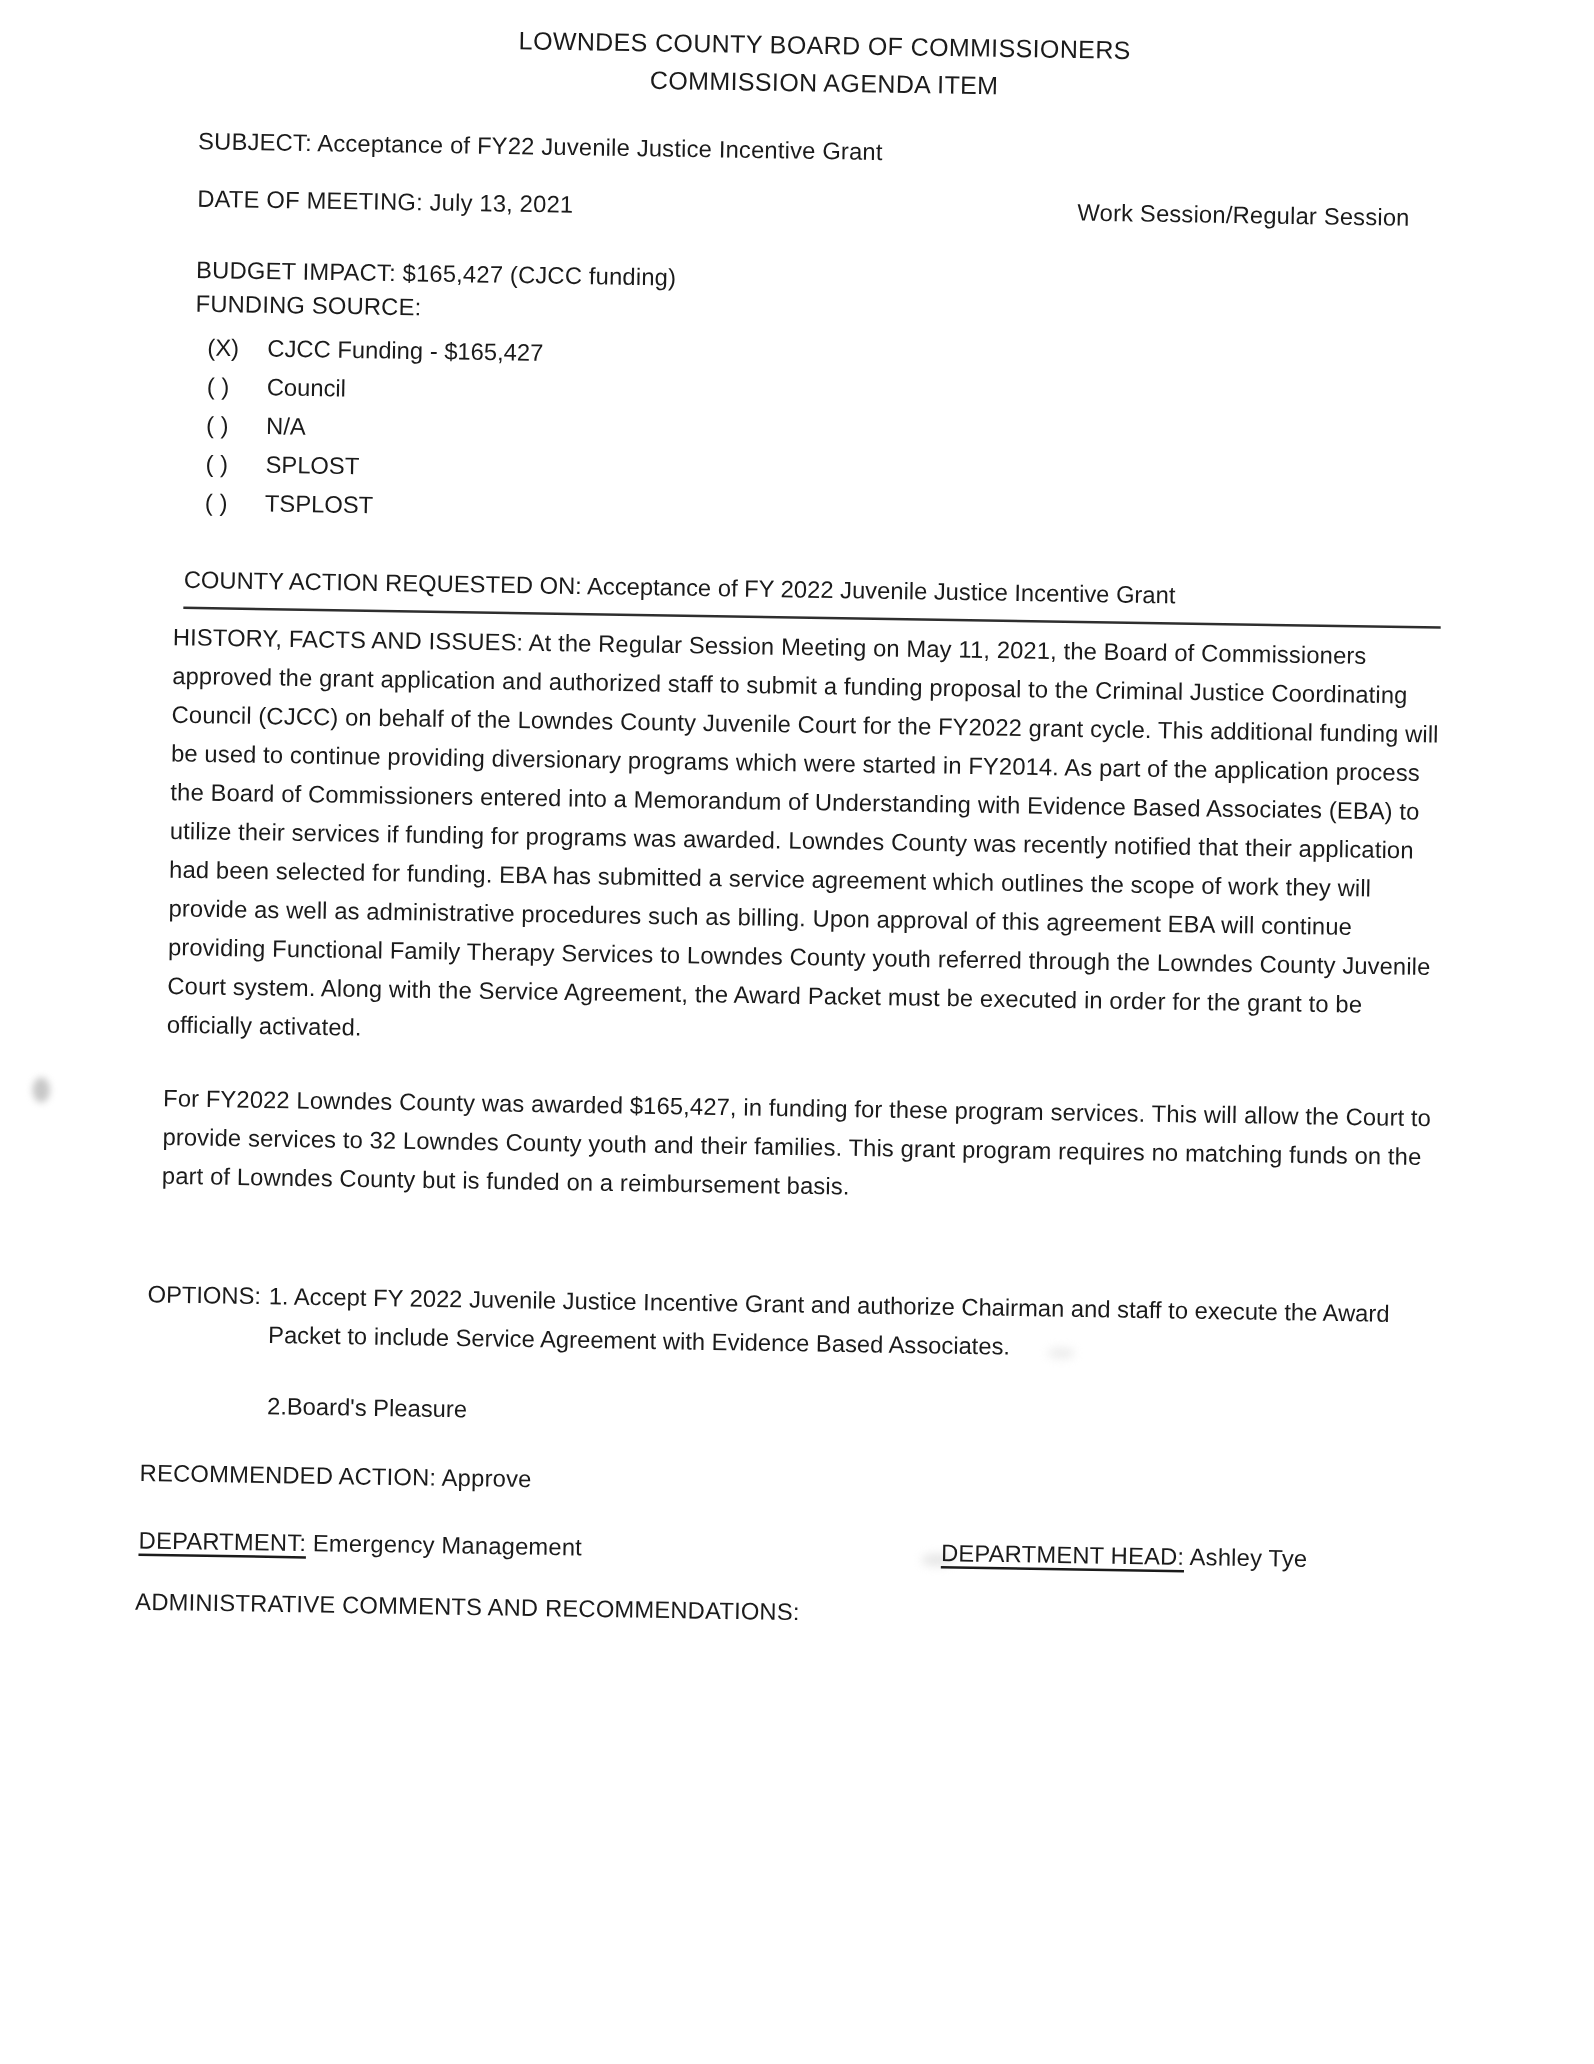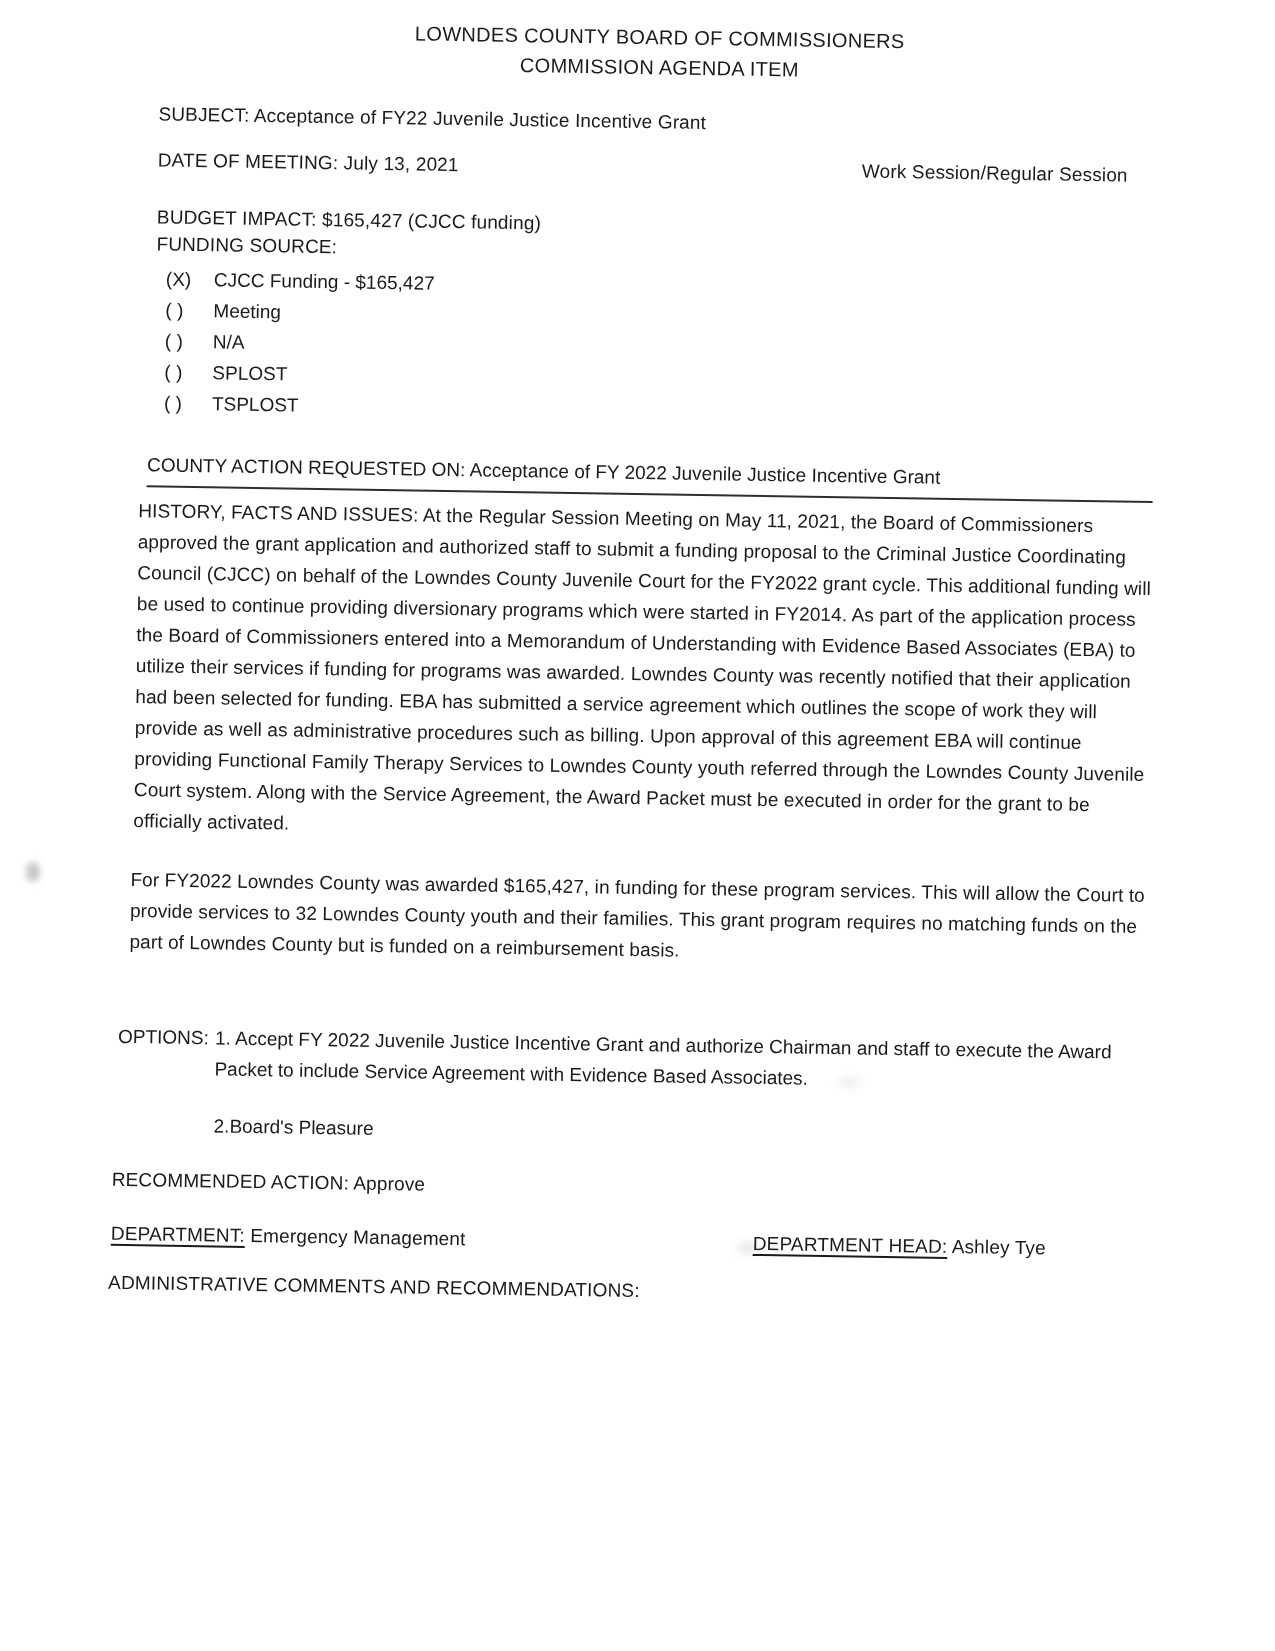--- a/index.html
+++ b/index.html
@@ -96,21 +96,21 @@
       <p class="line">FUNDING SOURCE:</p>
     </div>
 
     <ul class="funding-list">
       <li class="funding-item">
         <span class="mark">(X)</span>
         <span>CJCC Funding - $165,427</span>
       </li>
       <li class="funding-item">
         <span class="mark">( )</span>
-        <span>Meeting</span>
+        <span>Council</span>
       </li>
       <li class="funding-item">
         <span class="mark">( )</span>
         <span>N/A</span>
       </li>
       <li class="funding-item">
         <span class="mark">( )</span>
         <span>SPLOST</span>
       </li>
       <li class="funding-item">

